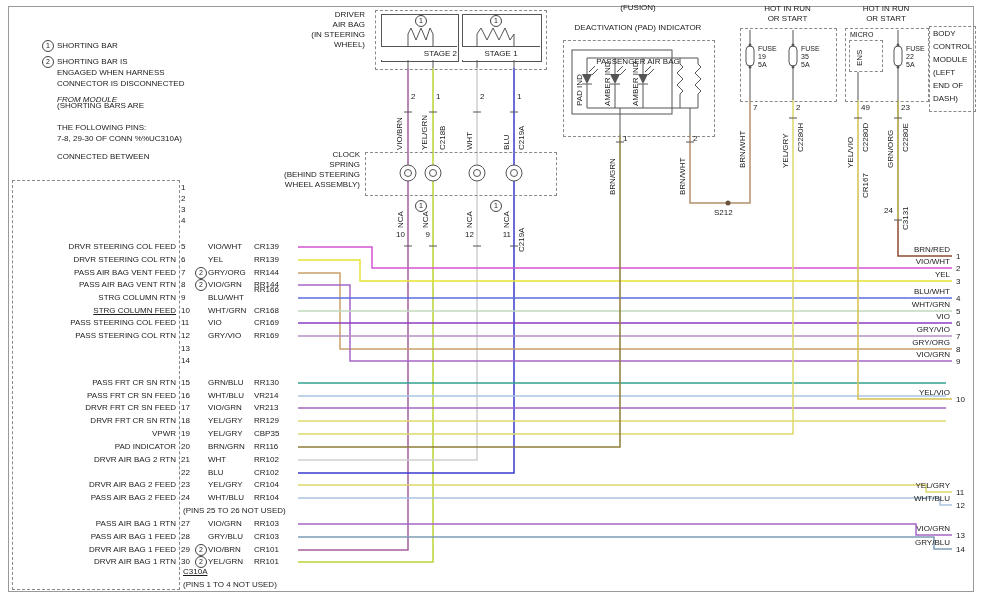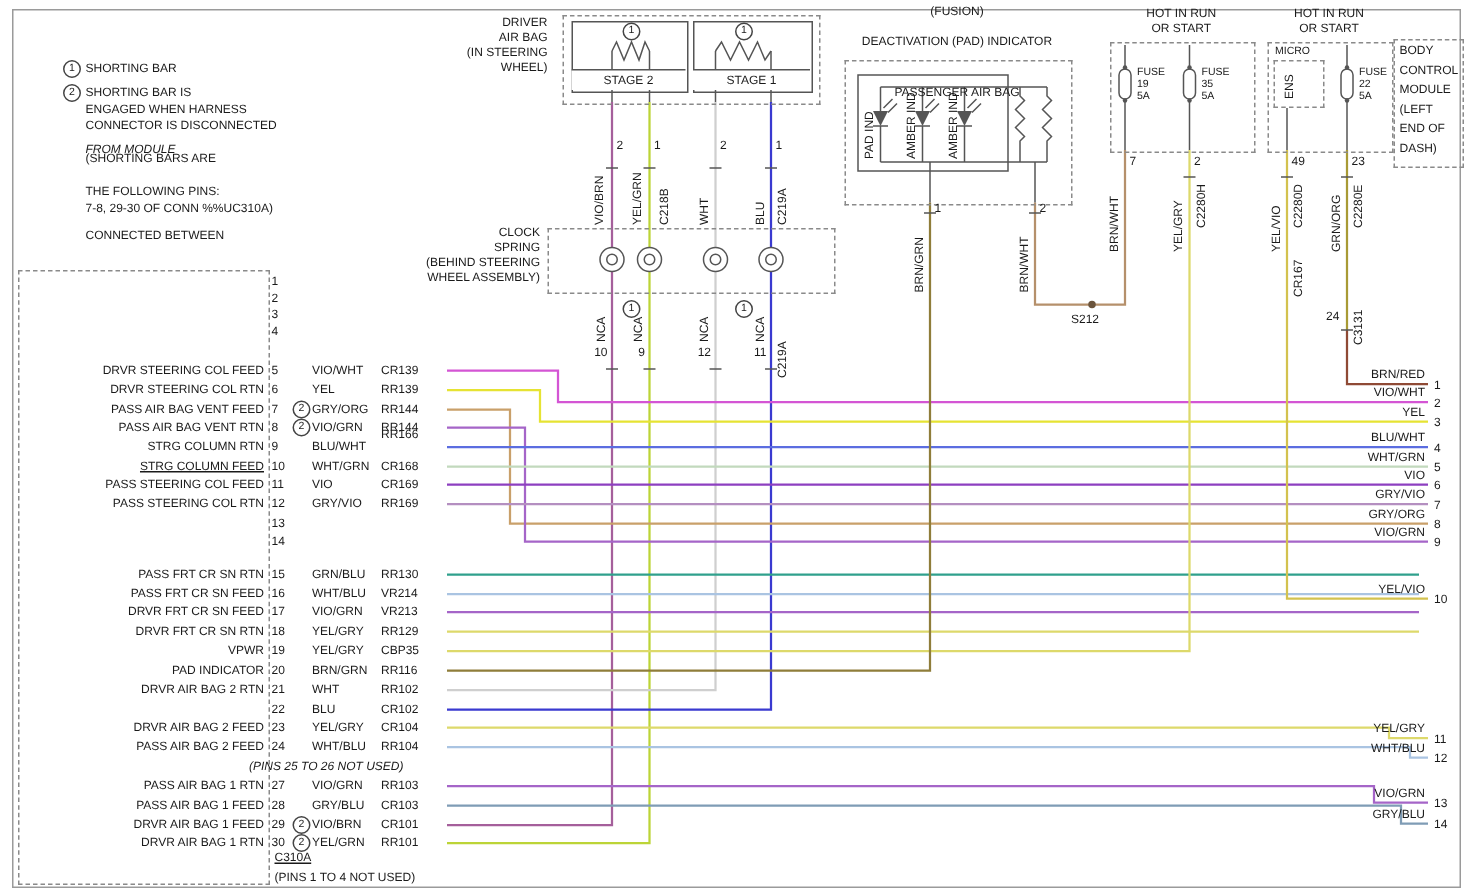--- a/index.html
+++ b/index.html
@@ -106,21 +106,21 @@
   <div class="dbox" style="left:375px;top:10px;width:170px;height:58px;"></div>
   <div class="sbox" style="left:381px;top:14px;width:76px;height:46px;"></div>
   <div class="sbox" style="left:462px;top:14px;width:78px;height:46px;"></div>
   <div class="dbox" style="left:365px;top:152px;width:190px;height:42px;"></div>
   <div class="dbox" style="left:563px;top:40px;width:150px;height:95px;"></div>
   <div class="dbox" style="left:740px;top:28px;width:95px;height:72px;"></div>
   <div class="dbox" style="left:845px;top:28px;width:82px;height:72px;"></div>
   <div class="dbox" style="left:849px;top:40px;width:32px;height:30px;"></div>
   <div class="dbox" style="left:929px;top:26px;width:45px;height:84px;"></div>
 
-  <div class="stage-label" style="left:381px;top:46px;width:76px;">STAGE 2</div>
+  <div class="stage-label" style="left:381px;top:46px;width:76px;text-align:right;">STAGE 2</div>
   <div class="stage-label" style="left:462px;top:46px;width:78px;">STAGE 1</div>
 
   <div class="tl right" style="left:260px;top:10px;width:105px;">DRIVER</div>
   <div class="tl right" style="left:260px;top:20px;width:105px;">AIR BAG</div>
   <div class="tl right" style="left:260px;top:30px;width:105px;">(IN STEERING</div>
   <div class="tl right" style="left:260px;top:40px;width:105px;">WHEEL)</div>
 
   <div class="tl right" style="left:246px;top:150px;width:114px;">CLOCK</div>
   <div class="tl right" style="left:246px;top:160px;width:114px;">SPRING</div>
   <div class="tl right" style="left:246px;top:170px;width:114px;">(BEHIND STEERING</div>
@@ -150,21 +150,21 @@
   <span class="circ circA" style="left:42px;top:56px;">2</span>
   <div class="hl" style="left:57px;top:57px;">SHORTING BAR IS</div>
   <div class="hl" style="left:57px;top:68px;">ENGAGED WHEN HARNESS</div>
   <div class="hl" style="left:57px;top:79px;">CONNECTOR IS DISCONNECTED</div>
   <div class="hl" style="left:57px;top:95px;font-style:italic;">FROM MODULE</div>
   <div class="hl" style="left:57px;top:101px;">(SHORTING BARS ARE</div>
   <div class="hl" style="left:57px;top:112px;margin-top:40px;">CONNECTED BETWEEN</div>
   <div class="hl" style="left:57px;top:123px;">THE FOLLOWING PINS:</div>
   <div class="hl" style="left:57px;top:134px;">7-8, 29-30 OF CONN %%UC310A)</div>
 
-  <div class="hl" style="left:166px;top:506px;font-style:italic;">(PINS 25 TO 26 NOT USED)</div>
+  <div class="hl" style="left:183px;top:506px;">(PINS 25 TO 26 NOT USED)</div>
   <div class="hl underline" style="left:183px;top:567px;">C310A</div>
   <div class="hl" style="left:183px;top:580px;">(PINS 1 TO 4 NOT USED)</div>
 
 <div class="hl" style="left: 181px; top: 183px;">1</div>
     <div class="hl" style="left: 181px; top: 194px;">2</div>
     <div class="hl" style="left: 181px; top: 205px;">3</div>
     <div class="hl" style="left: 181px; top: 216px;">4</div>
     <div class="hl right" style="left: 6px; top: 242px; width: 170px;">DRVR STEERING COL FEED</div>
     <div class="hl" style="left: 181px; top: 242px;">5</div>
     <div class="hl" style="left: 208px; top: 242px;">VIO/WHT</div>

